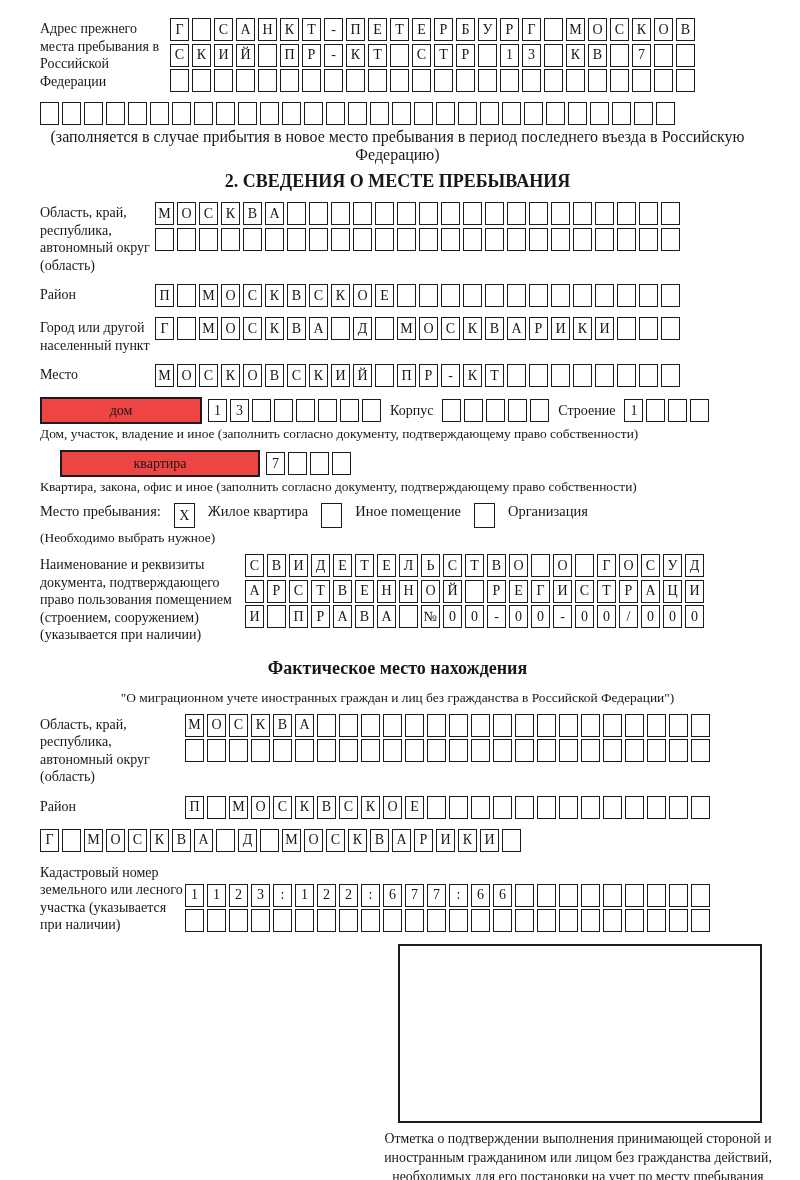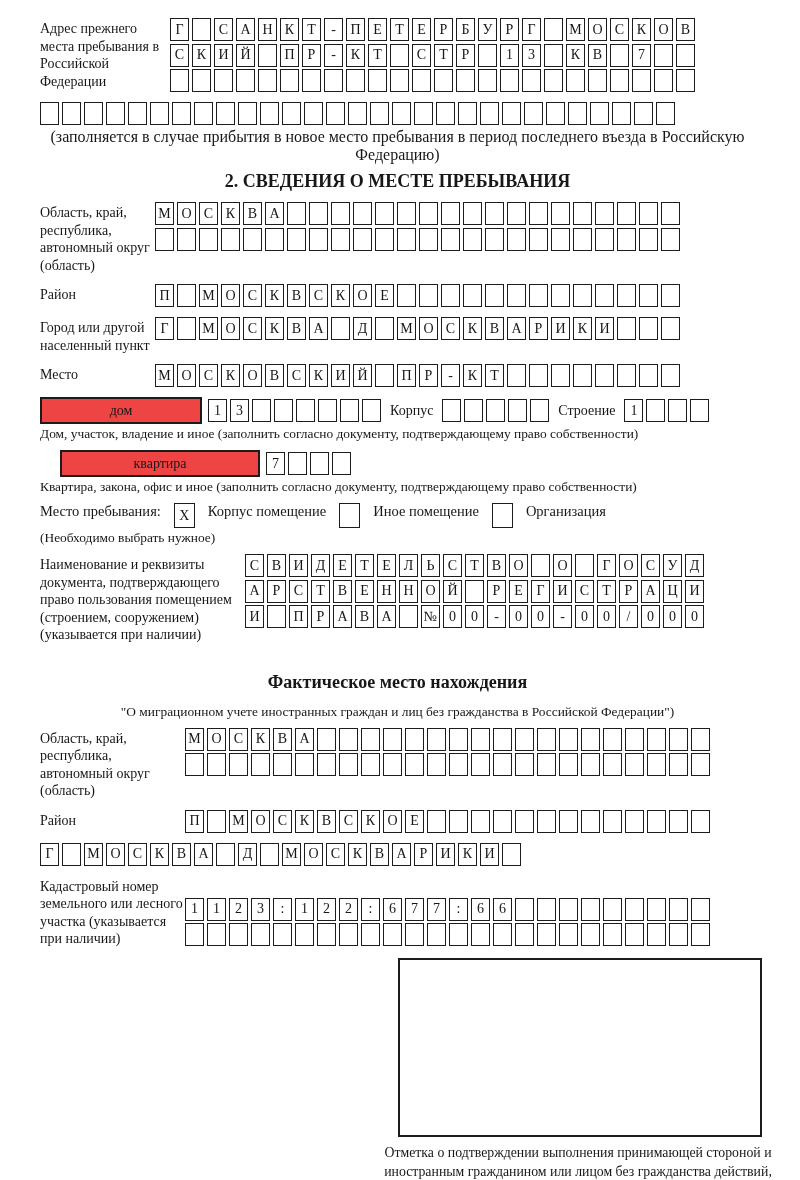--- a/index.html
+++ b/index.html
@@ -32,21 +32,21 @@
   .longbox{border:2px solid #1c1c1c;height:23px;display:flex;align-items:center;justify-content:center;font-size:14px;flex:none;background:#ef4444;}
   .house-name{width:158px;}
   .apt-name{width:196px;margin-left:20px;}
   .inline-label{font-size:14px;margin:0 3px;}
 
   .stay-row{display:flex;align-items:flex-start;gap:13px;font-size:14.5px;margin:7px 0 2px;}
   .cb{width:19px;height:23px;border:1.8px solid #1c1c1c;display:flex;align-items:center;justify-content:center;font-size:14px;flex:none;background:#fff;}
   .stay-note{}
 
   .fact-note{font-size:13.4px;text-align:center;line-height:1.35;}
-  .mt14{margin-top:28px;}
+  .mt14{margin-top:14px;}
   .boxes-offset{margin-top:22px;}
 
   .stamp-box{width:360px;height:175px;border:2px solid #1c1c1c;margin-left:358px;margin-top:8px;background:#fff;}
   .stamp-caption{width:400px;margin-left:338px;margin-top:6px;text-align:center;font-size:13.8px;line-height:1.4;}
 </style>
 </head>
 <body>
 
 <div class="content">
 
@@ -354,21 +354,21 @@
         <span class="cell"></span>
         <span class="cell"></span>
         <span class="cell"></span>
       </div>
   </div>
   <div class="small-note">Квартира, закона, офис и иное (заполнить согласно документу, подтверждающему право собственности)</div>
 
   <div class="stay-row">
     <span>Место пребывания:</span>
     <span class="cb">X</span>
-    <span>Корпус помещение</span>
+    <span>Жилое квартира</span>
     <span class="cb"></span>
     <span>Иное помещение</span>
     <span class="cb"></span>
     <span>Организация</span>
   </div>
   <div class="small-note stay-note">(Необходимо выбрать нужное)</div>
 
   <div class="field">
     <div class="flabel w205">Наименование и реквизиты документа, подтверждающего право пользования помещением (строением, сооружением) (указывается при наличии)</div>
     <div class="rows">

